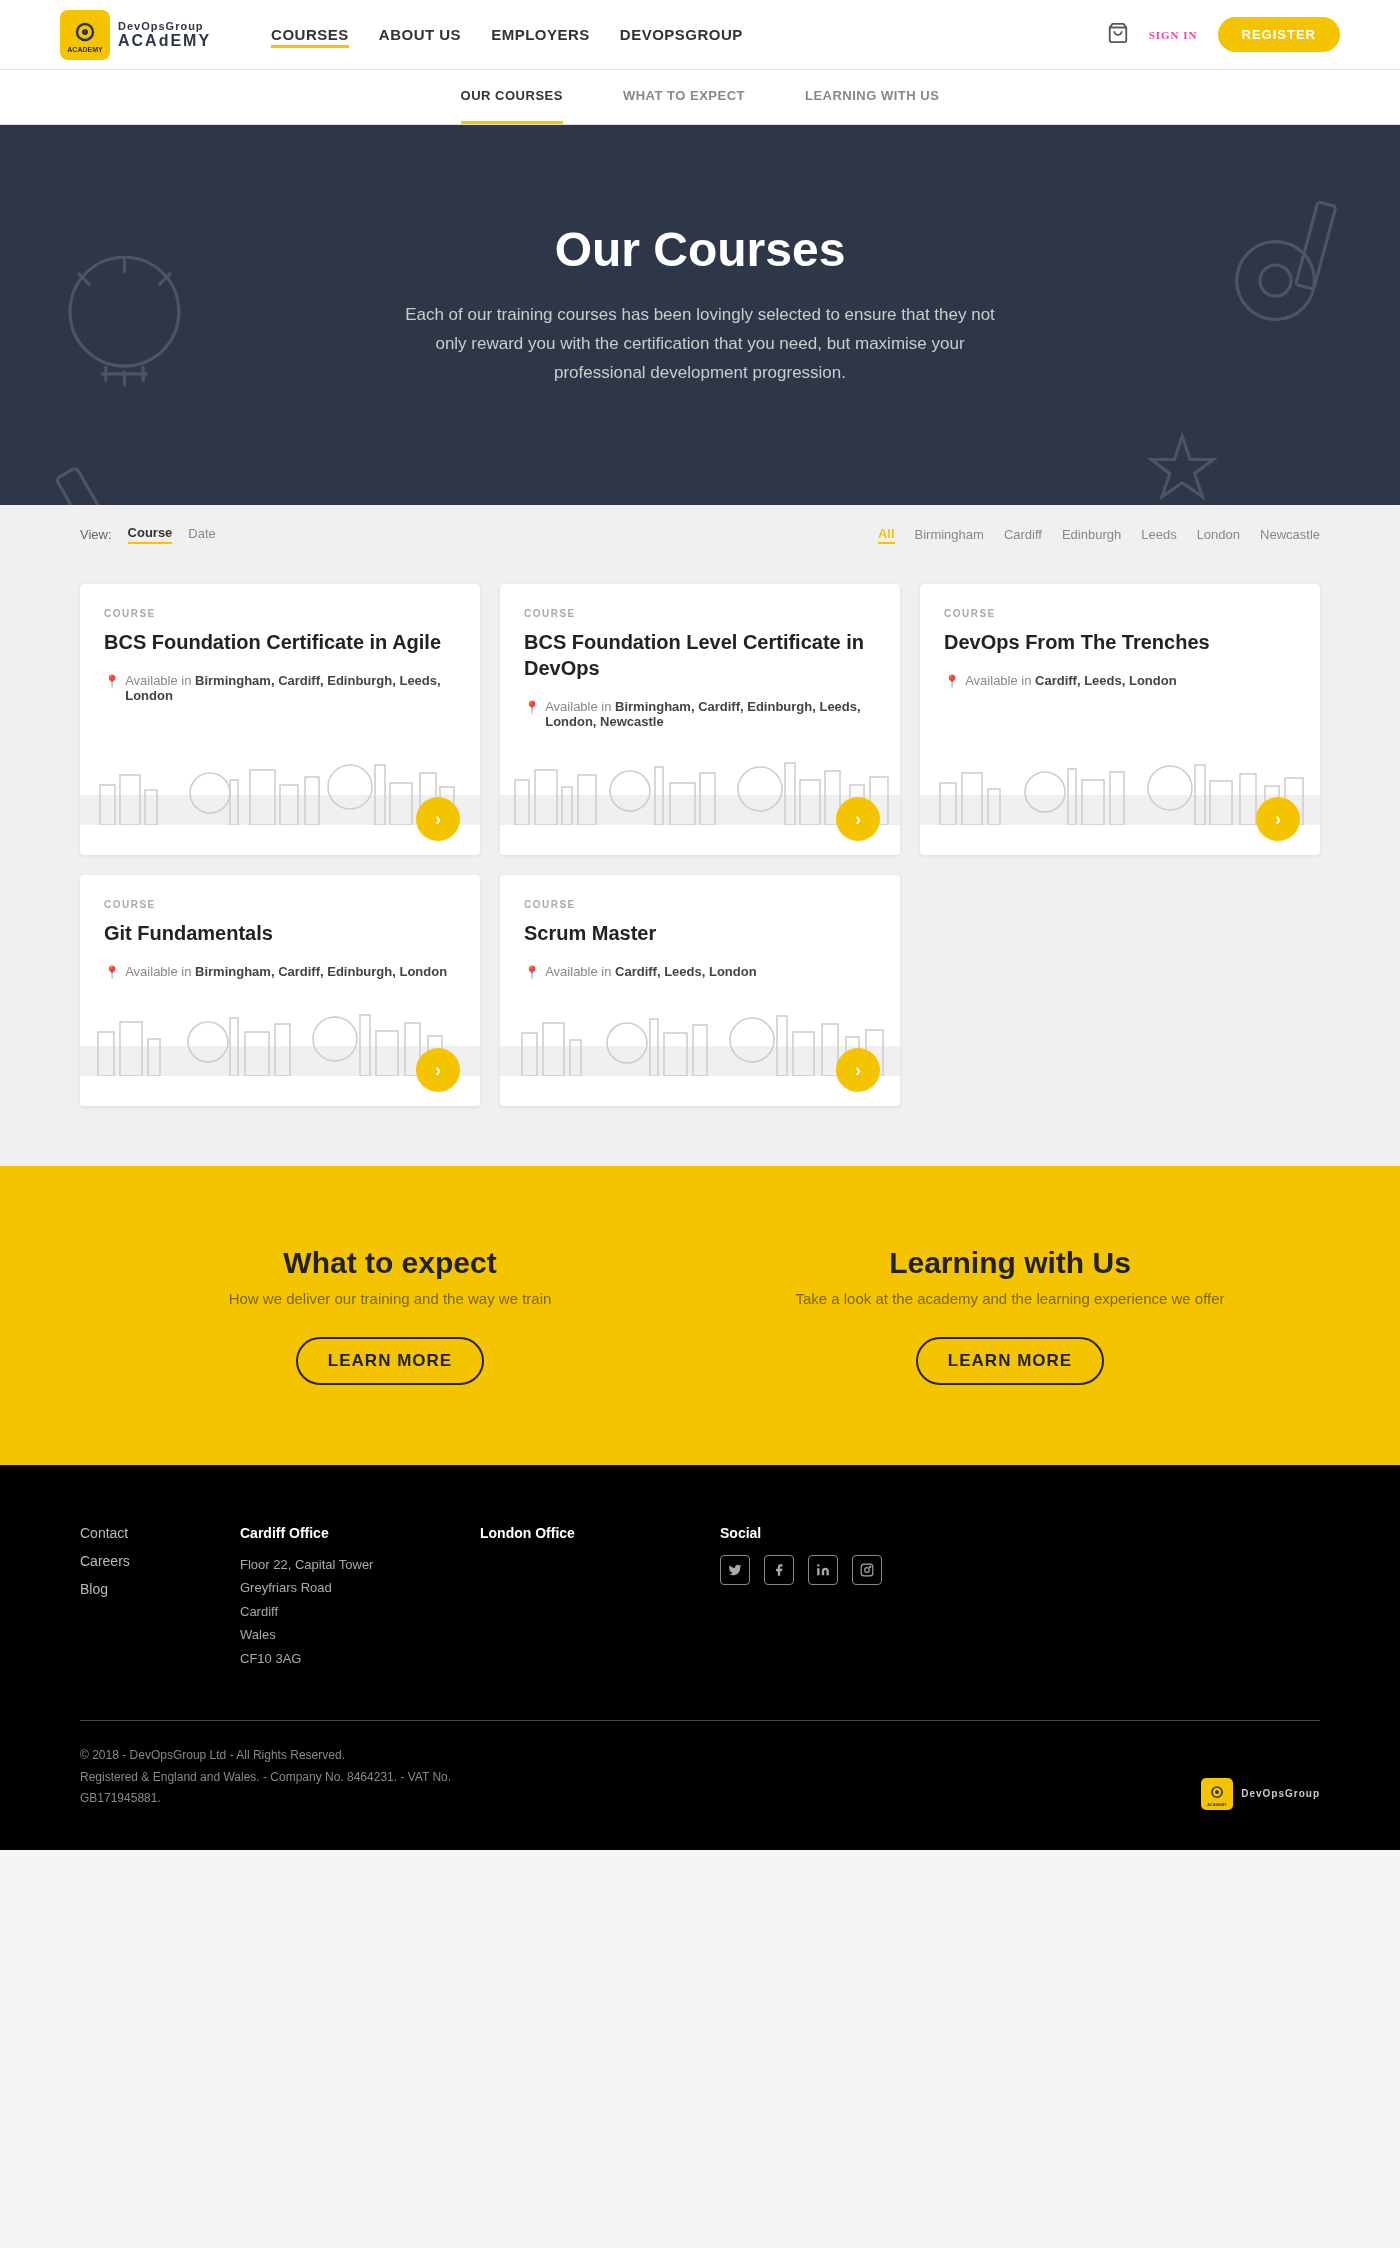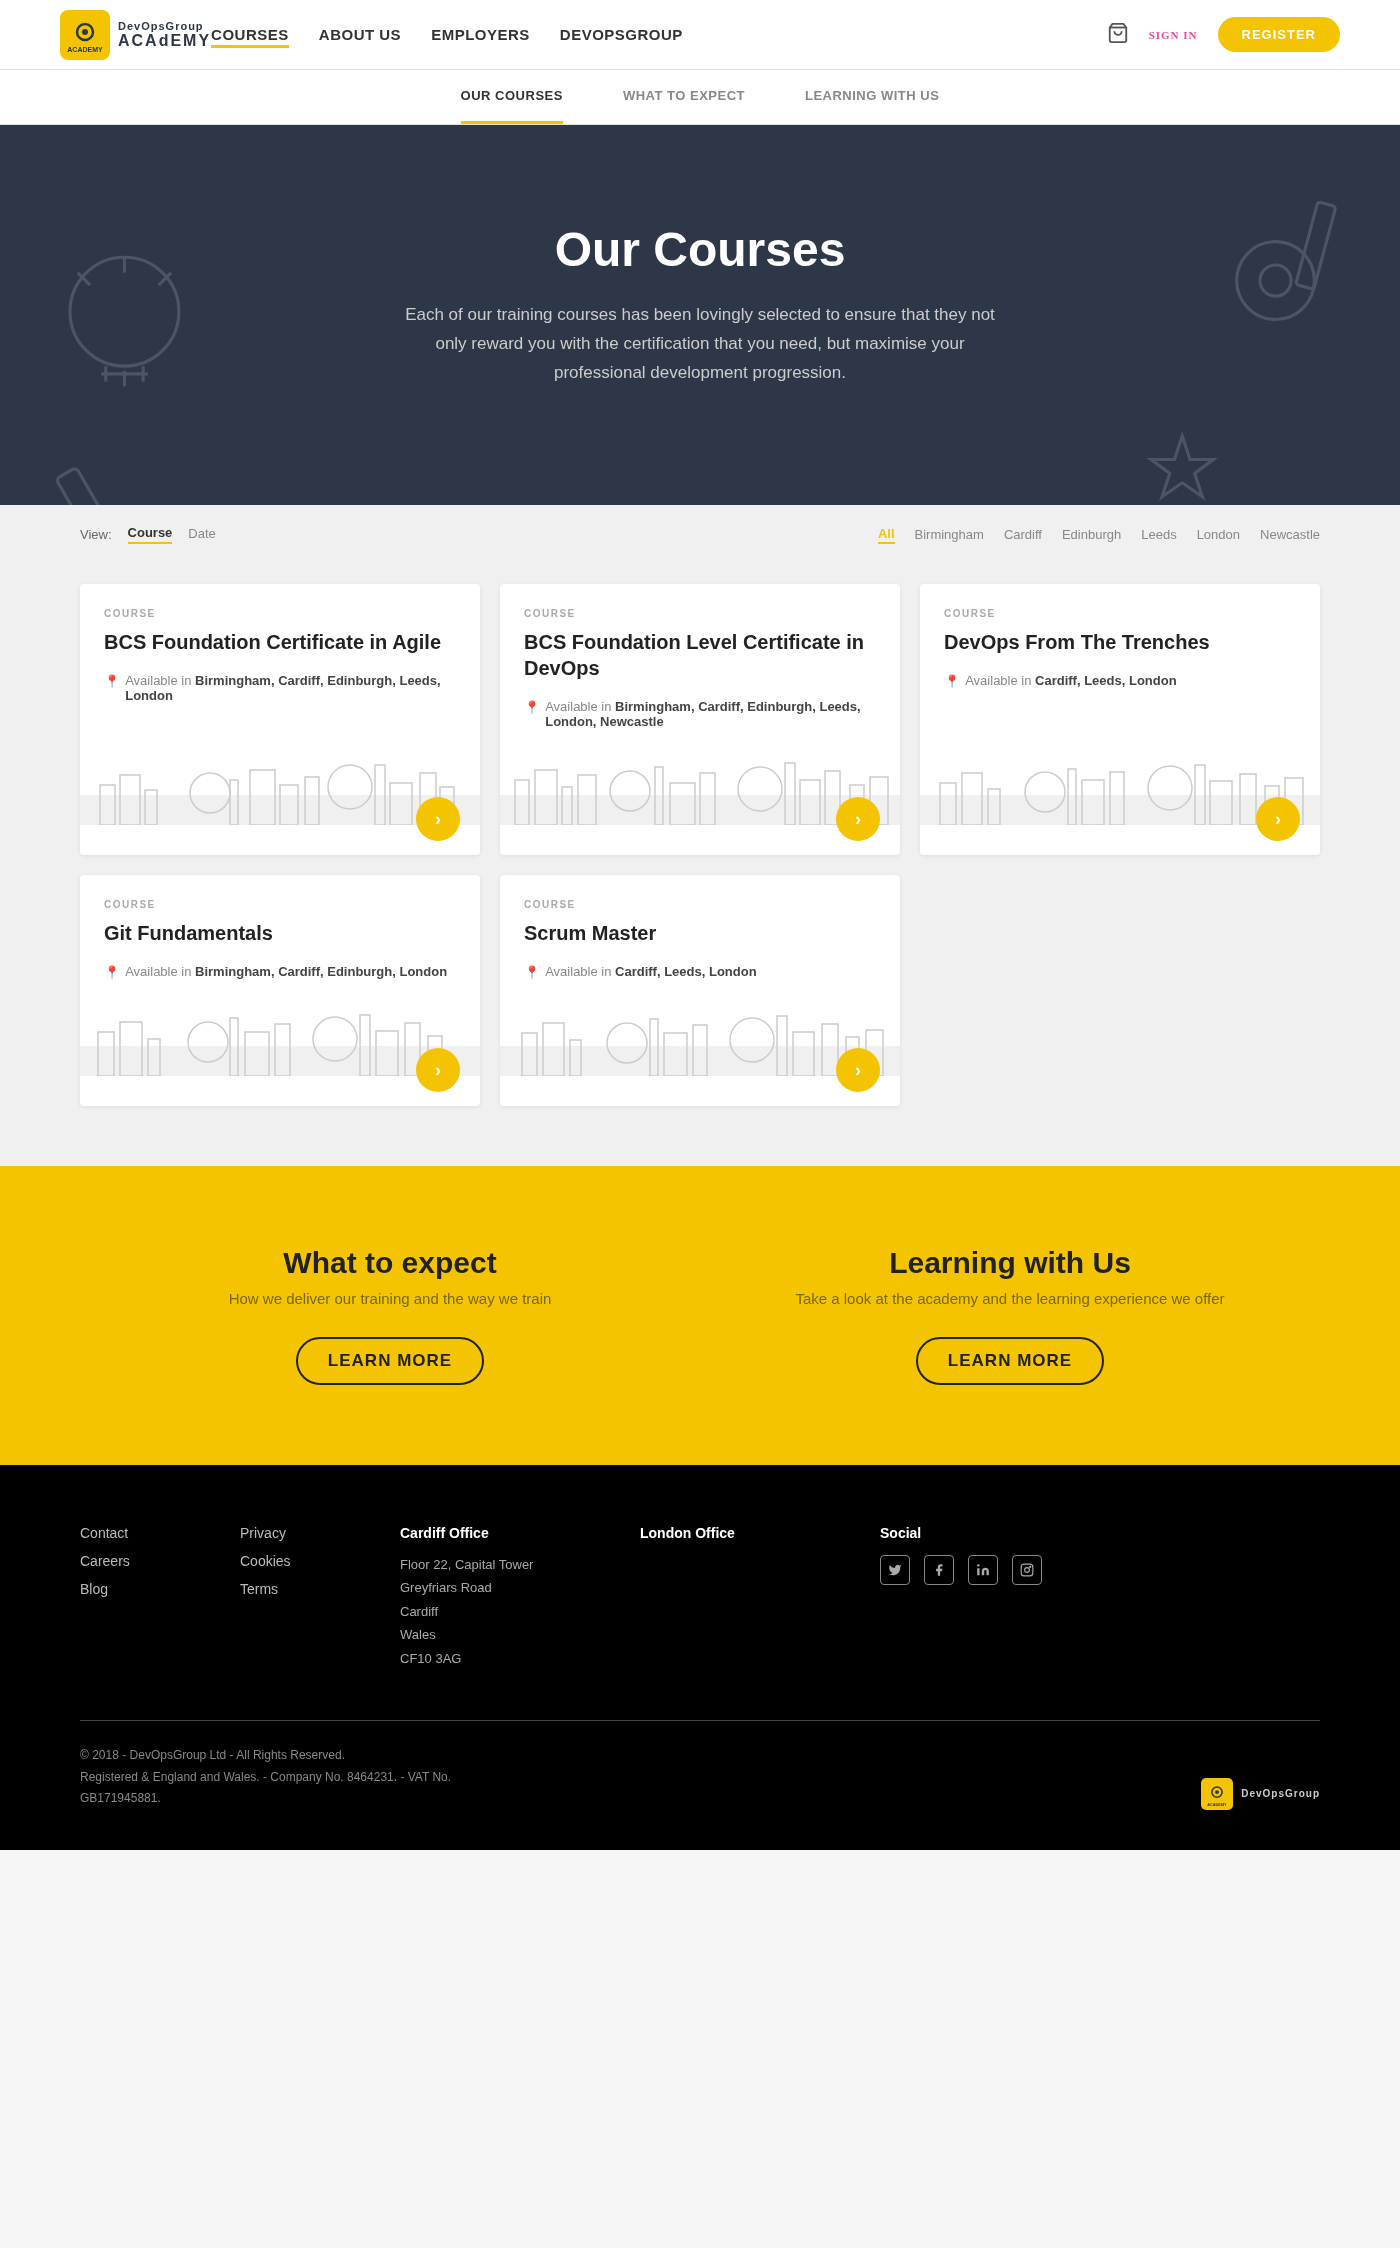--- a/index.html
+++ b/index.html
@@ -22,20 +22,21 @@
       flex-shrink: 0;
     }
     .logo-icon {
       width: 50px;
       height: 50px;
     }
     .main-nav {
       display: flex;
       align-items: center;
       gap: 30px;
+      margin-left: 60px;
     }
     .nav-item {
       font-size: 15px;
       font-weight: 600;
       color: #333;
       text-decoration: none;
       letter-spacing: 0.5px;
       cursor: pointer;
       padding: 5px 0;
     }
@@ -645,25 +646,20 @@
 
 <footer class="footer">
   <div class="footer-top">
 
     <div class="footer-col">
       <a class="footer-link">Contact</a>
       <a class="footer-link">Careers</a>
       <a class="footer-link">Blog</a>
     </div>
 
-    <div class="footer-col">
-      <a class="footer-link">Privacy</a>
-      <a class="footer-link">Cookies</a>
-      <a class="footer-link">Terms</a>
-    </div>
 
     <div class="footer-col-wide">
       <div class="footer-office-title">Cardiff Office</div>
       <div class="footer-address">
         Floor 22, Capital Tower<br>Greyfriars Road<br>Cardiff<br>Wales<br>CF10 3AG
       </div>
     </div>
 
     <div class="footer-col-wide">
       <div class="footer-office-title">London Office</div>

